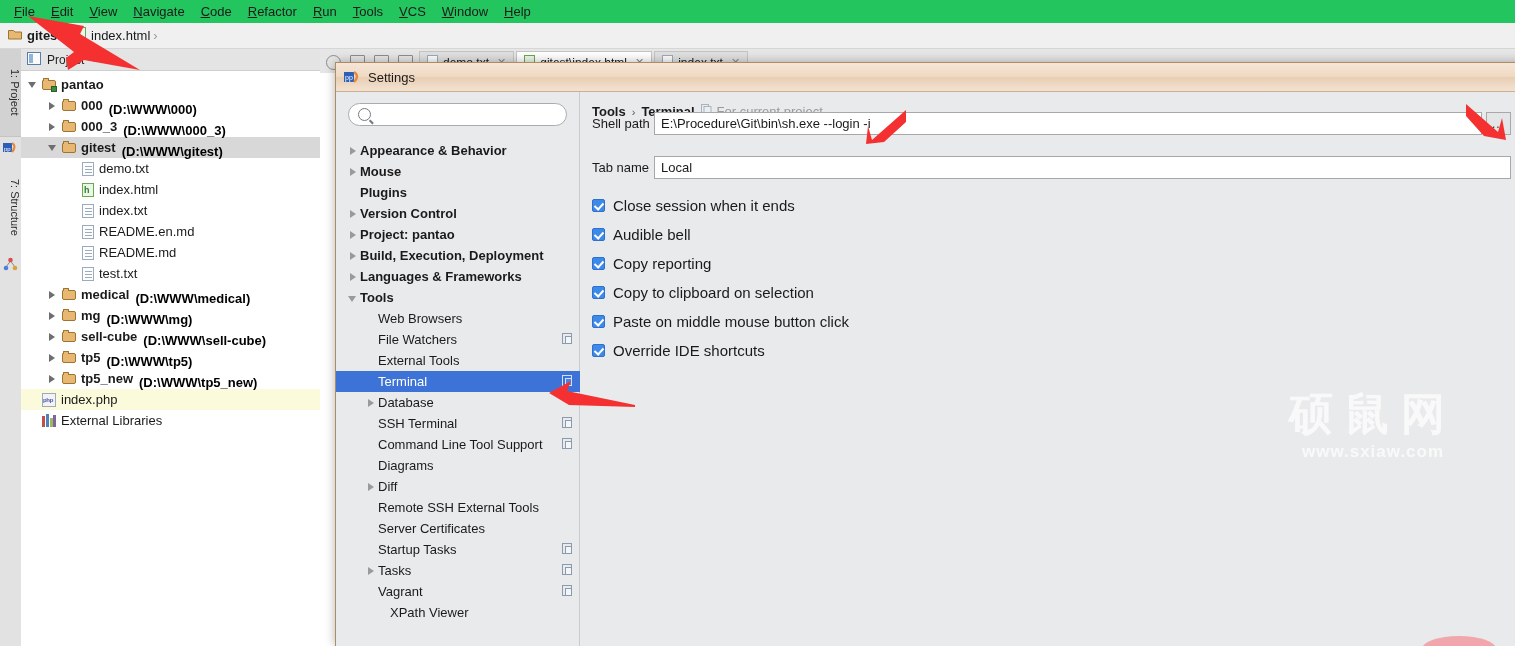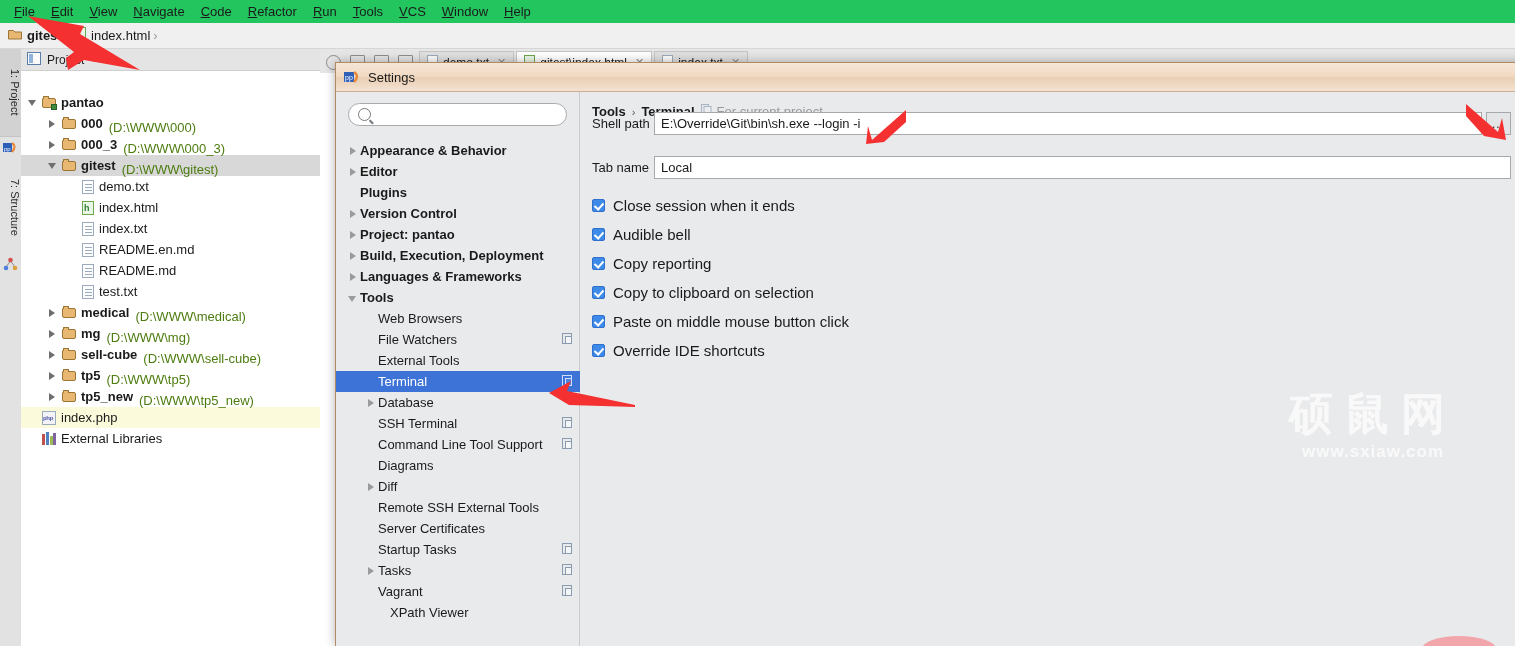--- a/index.html
+++ b/index.html
@@ -33,21 +33,21 @@
   #vtab-structure{top:112px;height:92px;}
   .vicon{position:absolute;left:3px;width:15px;height:15px;}
   
   #projectpanel{position:absolute;left:21px;top:49px;width:299px;height:597px;background:#ffffff;
                 border-right:1px solid #b8b8b8;}
   #projhdr{height:22px;background:#e4e4e4;border-bottom:1px solid #cfcfcf;
            display:flex;align-items:center;padding-left:6px;box-sizing:border-box;gap:6px;}
   #projhdr .ptitle{font-size:12px;color:#1f1f1f;}
   .caret-dn{width:0;height:0;border-left:4px solid transparent;border-right:4px solid transparent;
             border-top:5px solid #4a4a4a;}
-  #tree{position:absolute;left:0;top:40px;width:299px;height:480px;overflow:hidden;padding-top:3px;box-sizing:border-box;}
+  #tree{position:absolute;left:0;top:22px;width:299px;height:480px;overflow:hidden;padding-top:3px;box-sizing:border-box;}
   .trow{height:21px;display:flex;align-items:center;font-size:13px;white-space:nowrap;}
   .trow .tw{width:12px;height:12px;flex:none;margin-right:3px;position:relative;}
   .tw .ar{position:absolute;left:2px;top:2px;width:0;height:0;
           border-top:4px solid transparent;border-bottom:4px solid transparent;border-left:6px solid #6e6e6e;}
   .tw .ad{position:absolute;left:1px;top:3px;width:0;height:0;
           border-left:4px solid transparent;border-right:4px solid transparent;border-top:6px solid #6e6e6e;}
   .folder{width:14px;height:12px;flex:none;margin-right:5px;position:relative;}
   .folder i{position:absolute;left:0;top:1px;width:14px;height:10px;background:#e8b873;
             border:1px solid #9c7534;border-radius:1px 2px 2px 2px;box-sizing:border-box;}
   .folder i:after{content:"";position:absolute;left:0;top:-3px;width:6px;height:3px;
@@ -61,21 +61,21 @@
   .fileico.html:before{content:"h";position:absolute;left:1px;top:0;width:auto;height:auto;
                        background:none;box-shadow:none;font-size:9px;font-weight:bold;color:#2e7d32;line-height:13px;}
   .phpico{width:14px;height:14px;flex:none;margin-right:5px;position:relative;
           background:#f2f2f7;border:1px solid #9aabbd;box-sizing:border-box;}
   .phpico:before{content:"php";position:absolute;left:0;top:0;font-size:6px;font-weight:bold;color:#4b57a0;
                  line-height:12px;letter-spacing:-0.3px;}
   .libico{width:14px;height:13px;flex:none;margin-right:5px;position:relative;}
   .libico span{position:absolute;bottom:0;width:3px;}
   .tname{font-weight:bold;color:#1a1a1a;}
   .tname.norm{font-weight:normal;}
-  .tpath{color:#4d7c0f;margin-left:6px;font-weight:normal;margin-top:8px;}
+  .tpath{color:#000000;margin-left:6px;font-weight:bold;margin-top:8px;}
   .trow.sel{background:#d8d8d8;}
   .trow.hl{background:#fbfbdc;}
   
   #tabstrip{position:absolute;left:320px;top:49px;width:1195px;height:24px;background:#e6e6e6;
             border-bottom:1px solid #c9c9c9;display:flex;align-items:flex-end;overflow:hidden;}
   #toolicons{display:flex;align-items:center;height:22px;padding:0 6px;gap:9px;}
   .tbico{width:13px;height:13px;border:1px solid #7c7c7c;border-radius:2px;opacity:.85;}
   .tbico.r{border-radius:1px;}
   .etab{height:22px;display:flex;align-items:center;gap:5px;padding:0 7px;box-sizing:border-box;
         border:1px solid #c4c4c4;border-bottom:none;background:#e0e0e0;margin-right:2px;font-size:12px;}
@@ -426,21 +426,21 @@
             <div class="srow" style="padding-left: 10px;">
               <span class="sw">
                 <i class="ar"></i>
               </span>
               <span class="lbl">Appearance &amp; Behavior</span>
             </div>
             <div class="srow" style="padding-left: 10px;">
               <span class="sw">
                 <i class="ar"></i>
               </span>
-              <span class="lbl">Editor</span>
+              <span class="lbl">Mouse</span>
             </div>
             <div class="srow" style="padding-left: 10px;">
               <span class="sw"></span>
               <span class="lbl">Plugins</span>
             </div>
             <div class="srow" style="padding-left: 10px;">
               <span class="sw">
                 <i class="ar"></i>
               </span>
               <span class="lbl">Version Control</span>
@@ -556,21 +556,21 @@
                   <rect x="0.5" y="0.5" width="7" height="9" fill="none" stroke="#a8b4c2"></rect>
                   <rect x="3" y="2.5" width="7" height="9" fill="#eceef0" stroke="#a8b4c2"></rect>
                 </svg>
             </span>
             <span>For current project</span>
           </span>
         </div>
 
         <div class="fieldrow" style="top:20px;">
           <span class="flabel">Shell path</span>
-          <span class="ftext" style="width:828px;">E:\Override\Git\bin\sh.exe --login -i</span>
+          <span class="ftext" style="width:828px;">E:\Procedure\Git\bin\sh.exe --login -i</span>
           <span id="browsebtn" style="margin-left:4px;">...</span>
         </div>
 
         <div class="fieldrow" style="top:64px;">
           <span class="flabel">Tab name</span>
           <span class="ftext" style="width:857px;">Local</span>
         </div>
 
         <div id="cblist">
             <div class="cbrow" style="top: 105px;">

